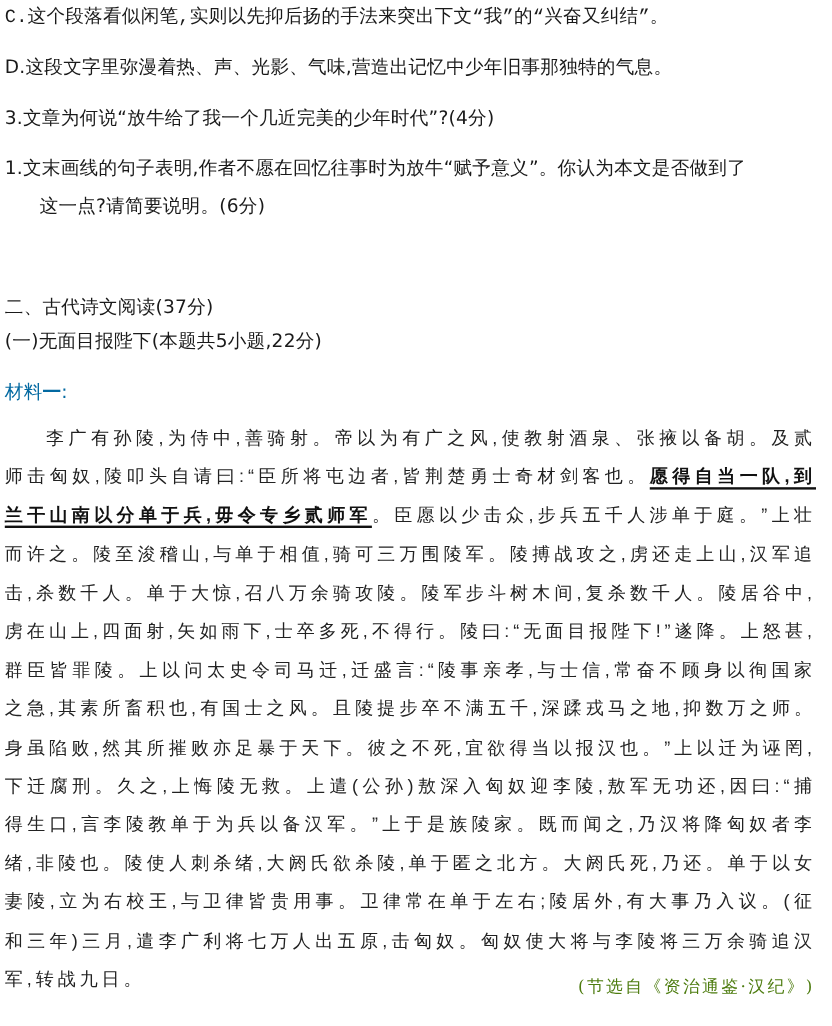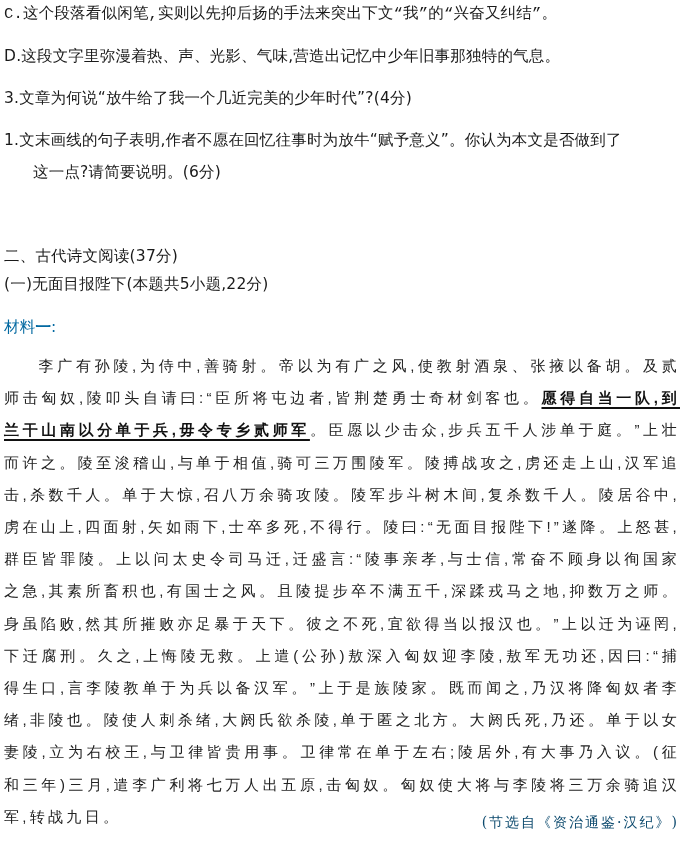--- a/index.html
+++ b/index.html
@@ -18,21 +18,21 @@
     font-family: Liberation Sans, sans-serif;
     font-size: 15px; line-height: 32.2px; letter-spacing: 3.3px;
     color: #222;
     text-align: justify;
   }
   .para .indent { display: inline-block; width: 34px; }
   .hl { font-weight: bold; text-decoration: underline; text-underline-offset: 4px; text-decoration-thickness: 1.5px; color: #111; }
   .source {
     position: absolute; right: 14px; top: 814px;
     font-family: "DejaVu Serif", "Liberation Serif", serif;
-    font-size: 14px; letter-spacing: 2px; color: #0c4a6e; white-space: nowrap;
+    font-size: 14px; letter-spacing: 2px; color: #4d7c0f; white-space: nowrap;
   }
   .material { color: #0369a1; }
   .material .em { font-weight: bold; }
 </style>
 </head>
 <body>
 
 <div>
 
   <div class="line q" style="top:4px;font-family:Liberation Mono, monospace;">C.这个段落看似闲笔,实则以先抑后扬的手法来突出下文“我”的“兴奋又纠结”。</div>

